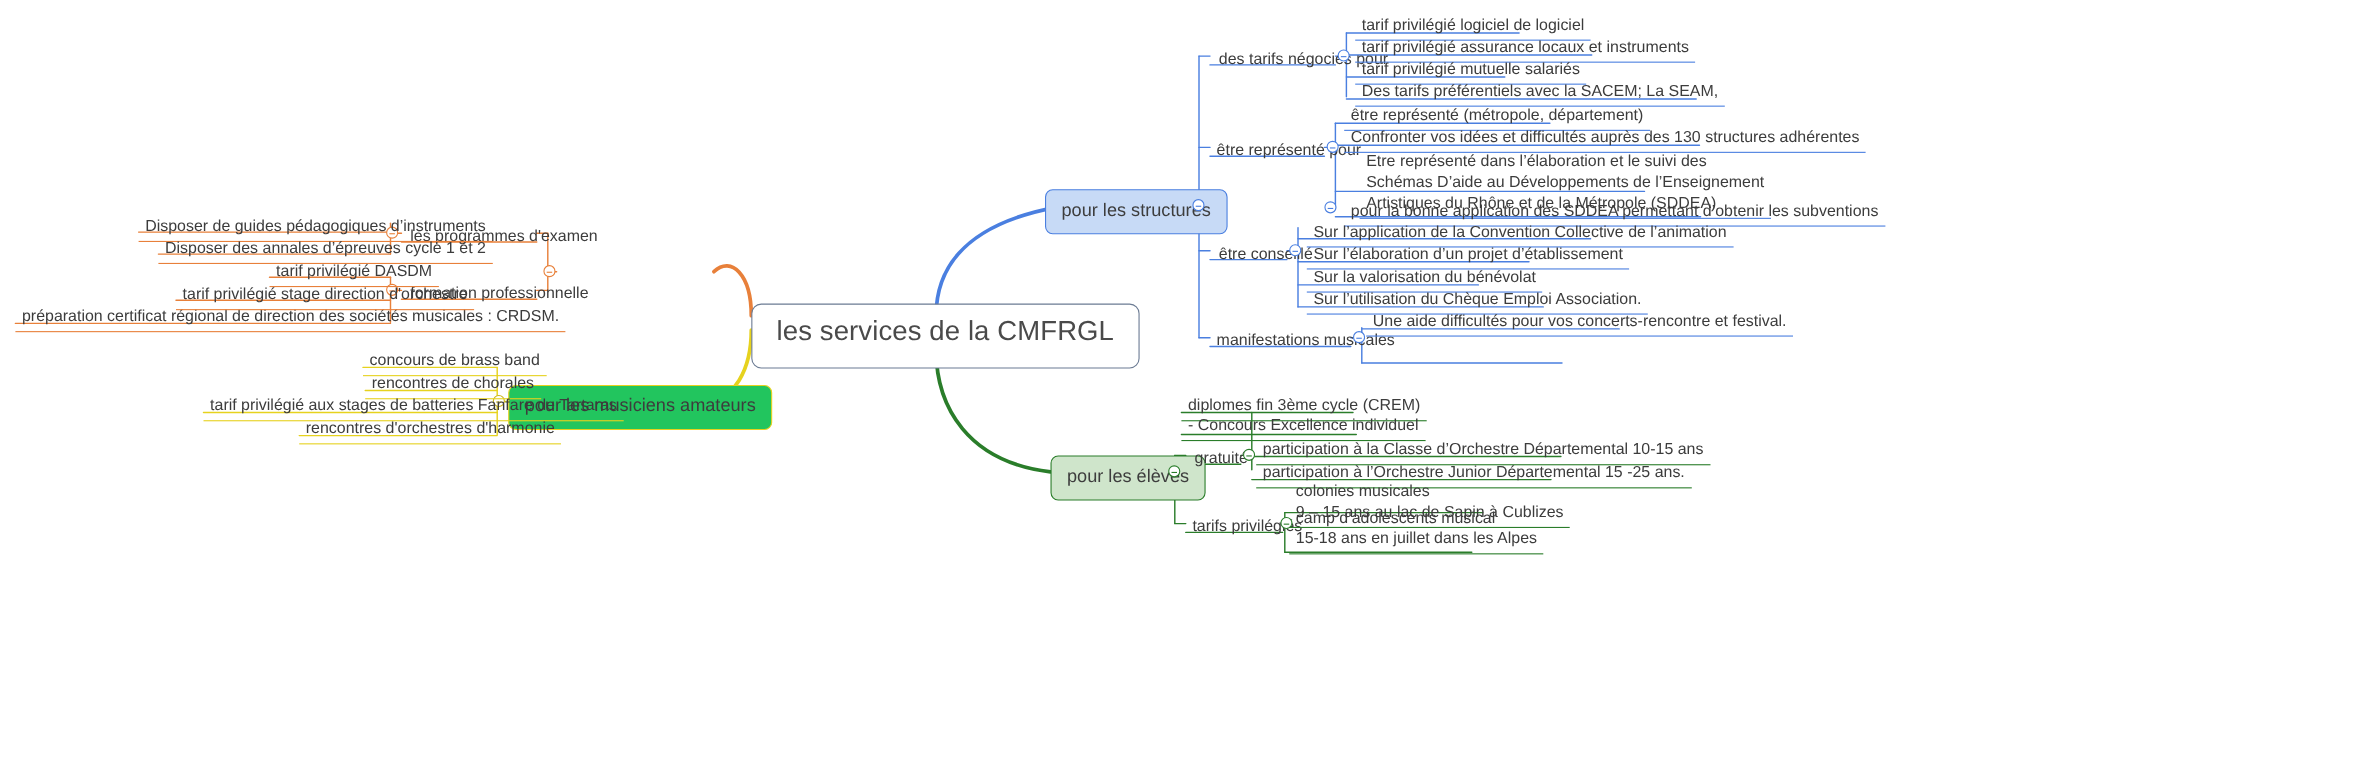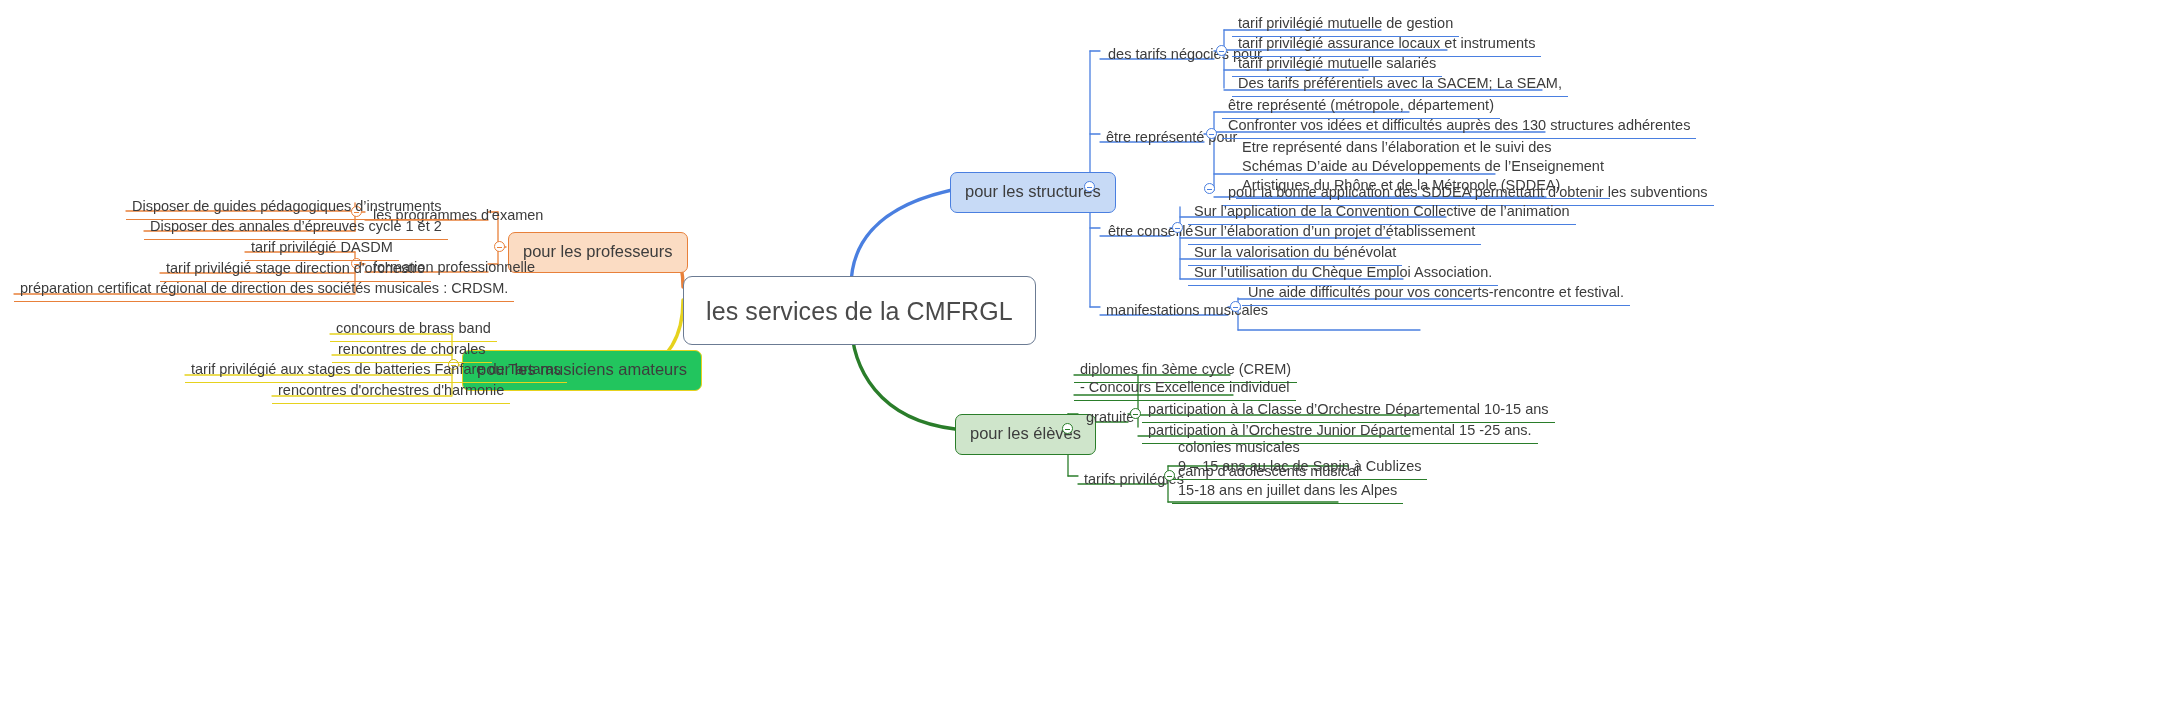--- a/index.html
+++ b/index.html
@@ -28,21 +28,21 @@
   }
   .node.multiline { white-space: pre-line; }
 
   
   .root {
     border: 1.4px solid #6b7b93;
     border-radius: 9px;
     background: #ffffff;
     font-size: 25px;
     color: #4a4a4a;
-    padding: 18px 22px 16px 22px;
+    padding: 8px 22px 16px 22px;
     letter-spacing: .1px;
   }
 
   
   .pill {
     border-radius: 7px;
     font-size: 16.5px;
     padding: 8px 14px 9px 14px;
     color: #3d3d3d;
   }
@@ -179,21 +179,21 @@
     </g>
   </svg>
 
   <div class="node root" style="left:683px; top:276px;">les services de la CMFRGL</div>
 
   <div class="node pill blue" style="left:950px; top:172px;">pour les structures</div>
   <div class="toggle blue" style="left:1084px; top:181px;"></div>
 
   <div class="node" style="left:1102px; top:43px;">des tarifs négociés pour</div>
   <div class="toggle blue" style="left:1216px; top:45px;"></div>
-  <div class="node leaf blue" style="left:1232px; top:12px;">tarif privilégié mutuelle de gestion</div>
+  <div class="node leaf blue" style="left:1232px; top:12px;">tarif privilégié logiciel de logiciel</div>
   <div class="node leaf blue" style="left:1232px; top:32px;">tarif privilégié assurance locaux et instruments</div>
   <div class="node leaf blue" style="left:1232px; top:52px;">tarif privilégié mutuelle salariés</div>
   <div class="node leaf blue" style="left:1232px; top:72px;">Des tarifs préférentiels avec la SACEM; La SEAM,</div>
 
   <div class="node" style="left:1100px; top:126px;">être représenté pour</div>
   <div class="toggle blue" style="left:1206px; top:128px;"></div>
   <div class="node leaf blue" style="left:1222px; top:94px;">être représenté (métropole, département)</div>
   <div class="node leaf blue" style="left:1222px; top:114px;">Confronter vos idées et difficultés auprès des 130 structures adhérentes</div>
   <div class="node leaf blue multiline" style="left:1236px; top:136px;">Etre représenté dans l’élaboration et le suivi des
 Schémas D’aide au Développements de l’Enseignement
@@ -205,21 +205,20 @@
   <div class="toggle blue" style="left:1172px; top:222px;"></div>
   <div class="node leaf blue" style="left:1188px; top:200px;">Sur l’application de la Convention Collective de l’animation</div>
   <div class="node leaf blue" style="left:1188px; top:220px;text-align:right;">Sur l’élaboration d’un projet d’établissement</div>
   <div class="node leaf blue" style="left:1188px; top:241px;">Sur la valorisation du bénévolat</div>
   <div class="node leaf blue" style="left:1188px; top:261px;">Sur l’utilisation du Chèque Emploi Association.</div>
 
   <div class="node" style="left:1100px; top:299px;">manifestations musicales</div>
   <div class="toggle blue" style="left:1230px; top:301px;"></div>
   <div class="node leaf blue" style="left:1242px; top:281px;">Une aide difficultés pour vos concerts-rencontre et festival.</div>
 
-  <div class="node pill orange" style="left:508px; top:232px;">pour les professeurs</div>
   <div class="toggle orange" style="left:494px; top:241px;"></div>
 
   <div class="node" style="left:367px; top:204px;">les programmes d'examen</div>
   <div class="toggle orange" style="left:351px; top:206px;"></div>
   <div class="node leaf orange" style="left:126px; top:195px;">Disposer de guides pédagogiques d’instruments</div>
   <div class="node leaf orange" style="left:144px; top:215px;">Disposer des annales d’épreuves cycle 1 et 2</div>
 
   <div class="node" style="left:367px; top:256px;">formation professionnelle</div>
   <div class="toggle orange" style="left:351px; top:258px;"></div>
   <div class="node leaf orange" style="left:245px; top:236px;">tarif privilégié DASDM</div>

